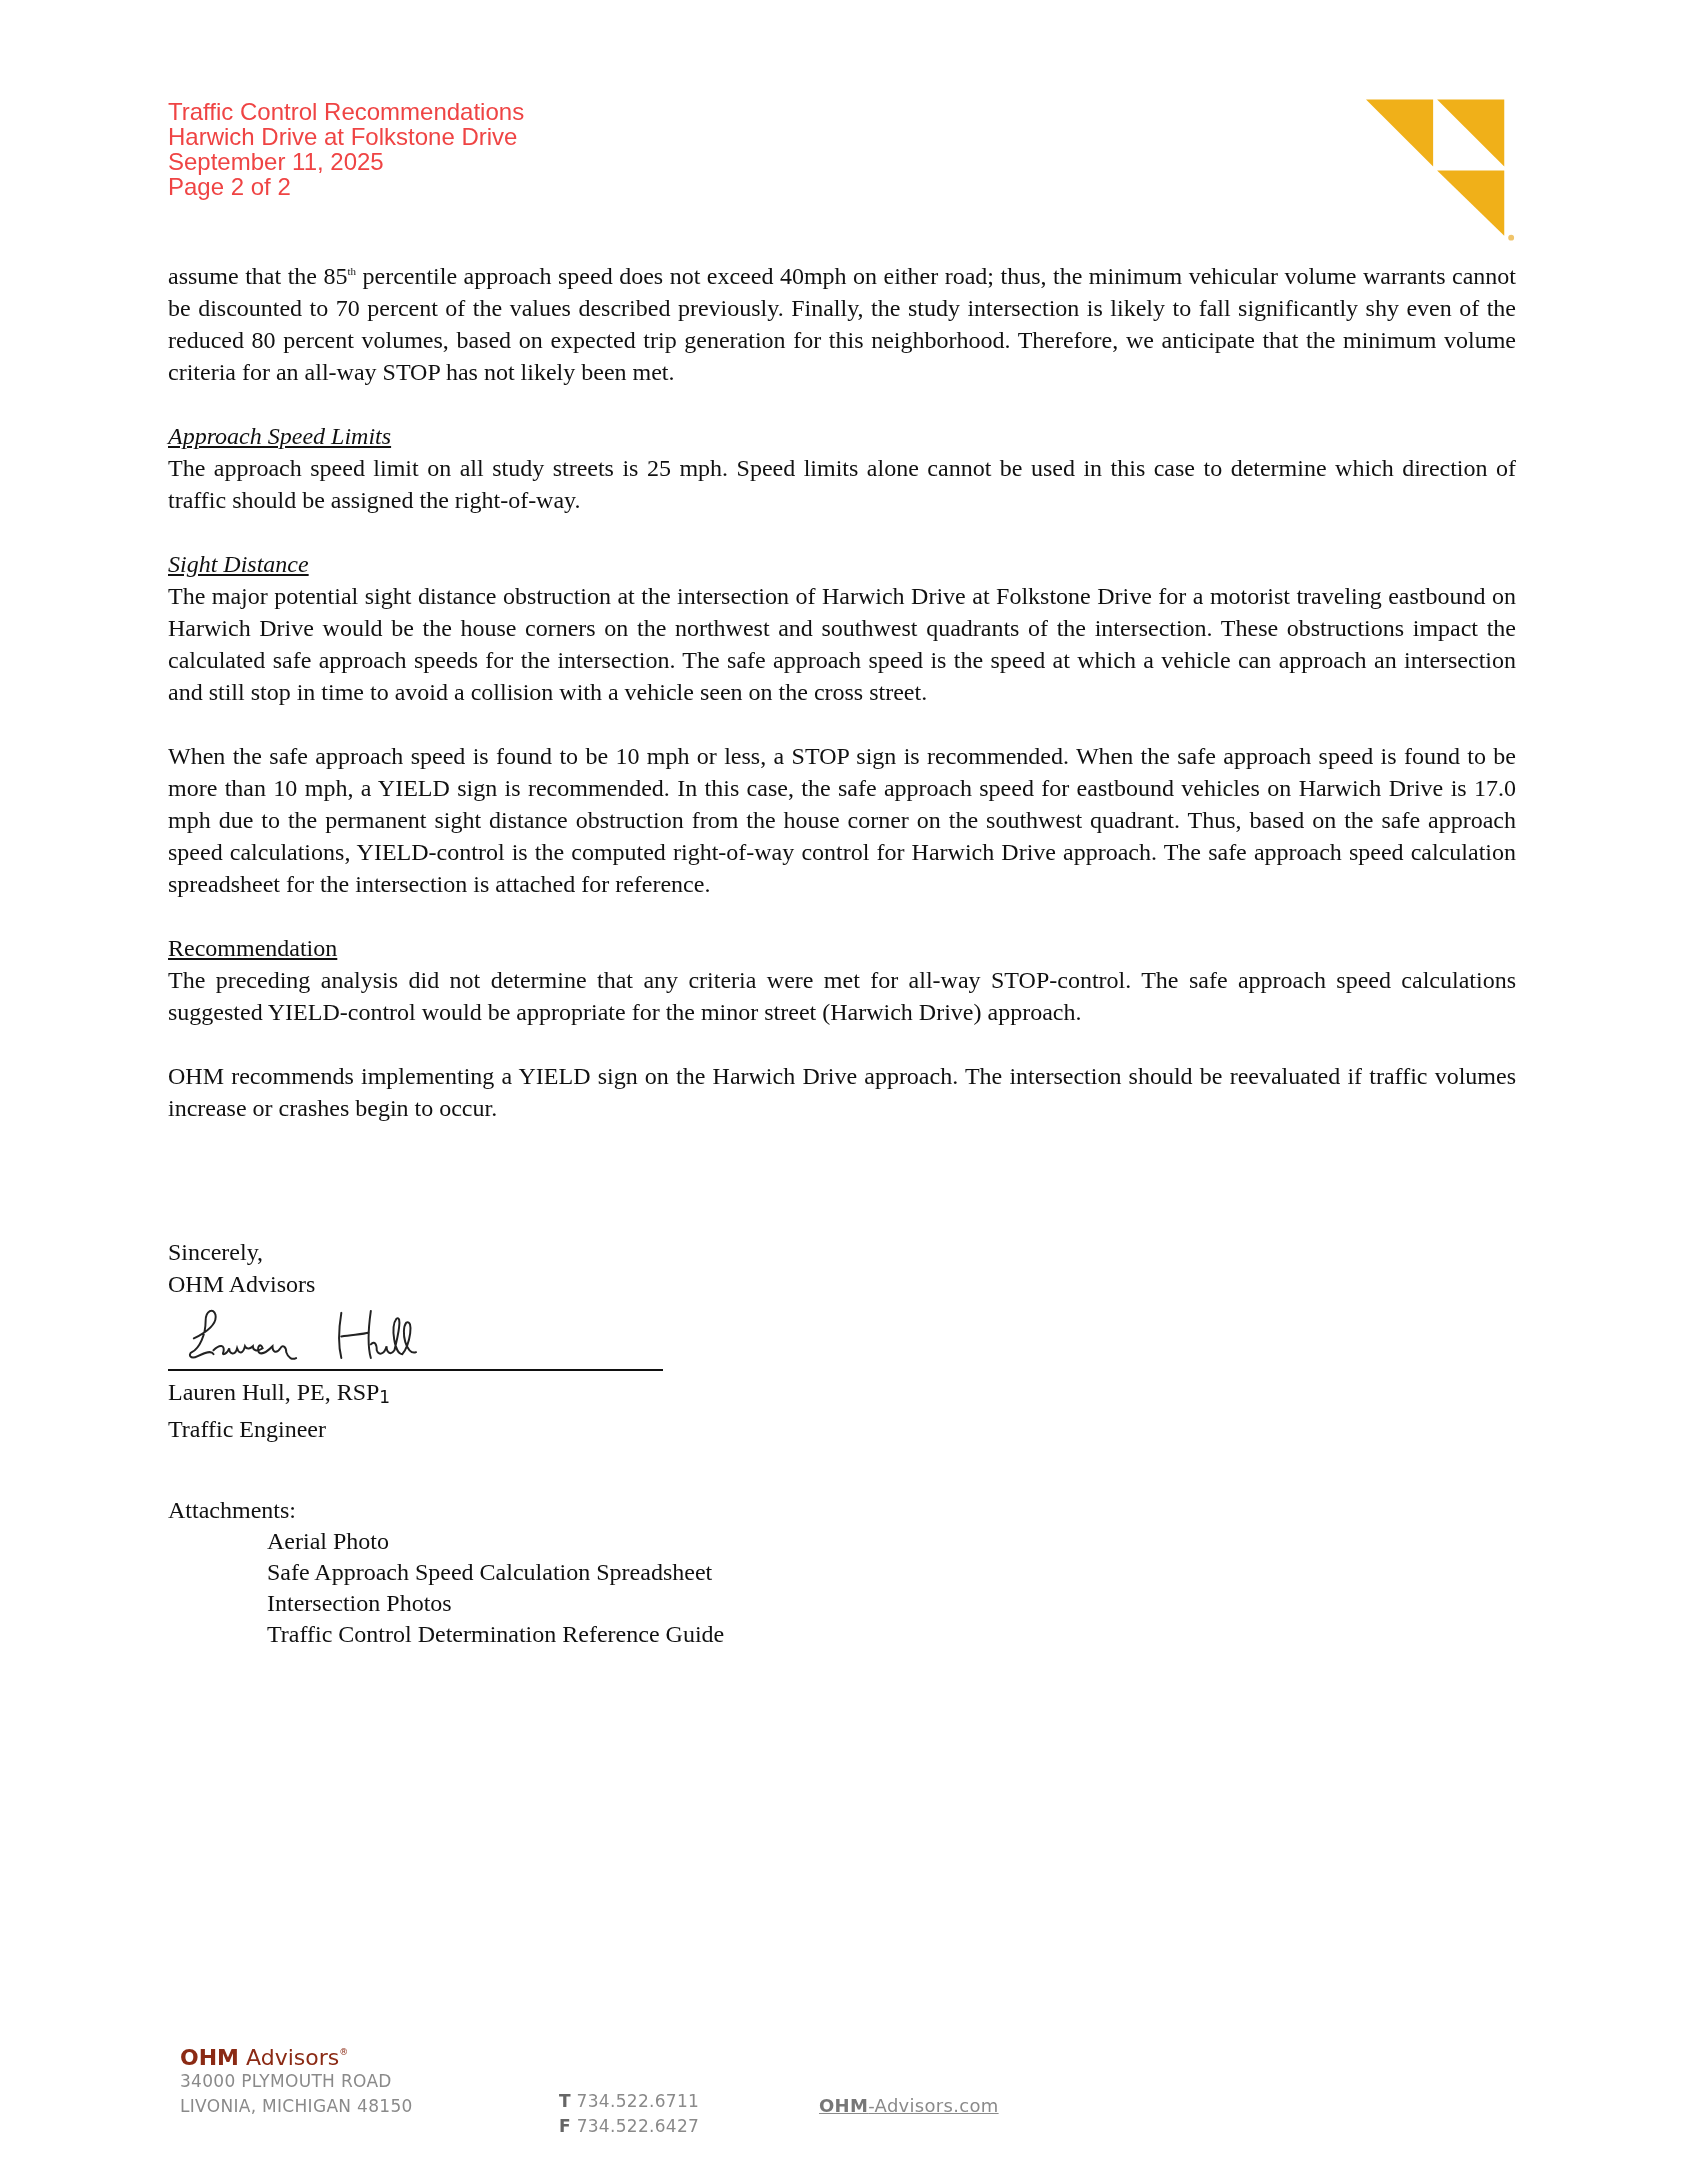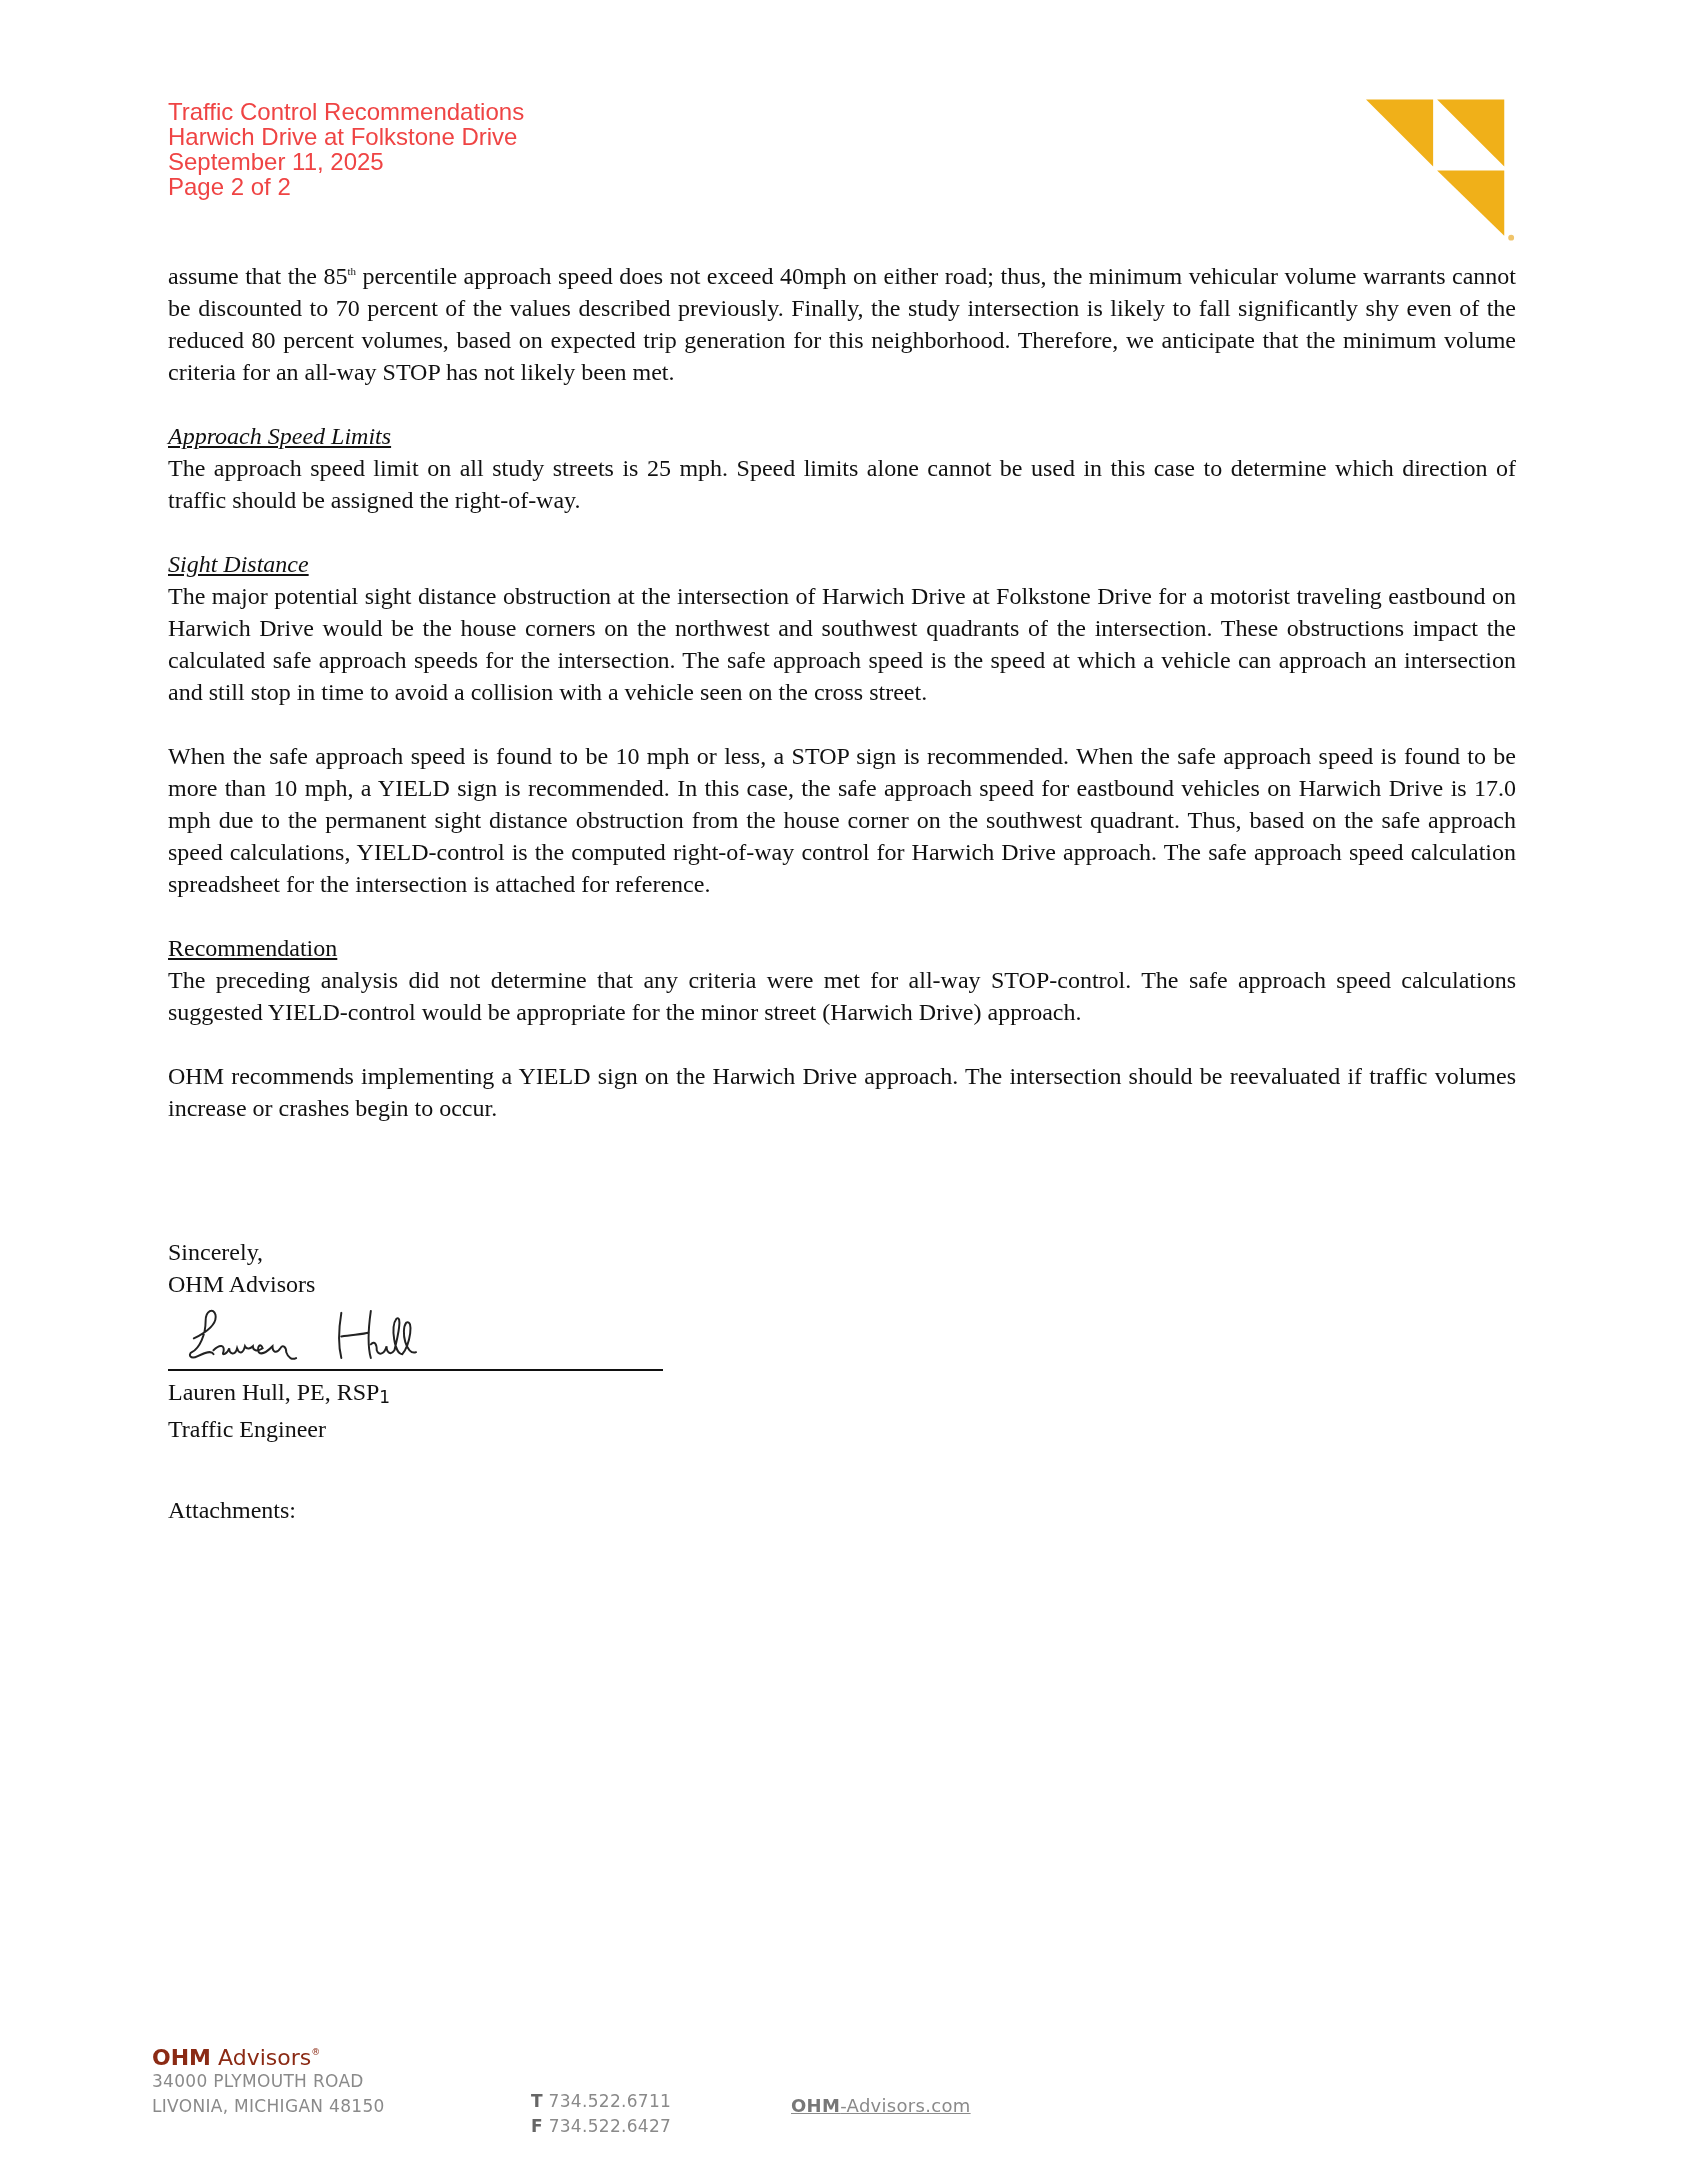--- a/index.html
+++ b/index.html
@@ -31,21 +31,21 @@
   .signature { position: absolute; left: 183px; top: 1305px; width: 297px; height: 59px; }
   .sig-line { position: absolute; left: 168px; top: 1369px; width: 495px; height: 2px; background: #111; }
   .signer { position: absolute; left: 168px; top: 1376px;
     font-family: "Liberation Serif", serif; font-size: 24px; line-height: 32px; color: #111; }
   .signer sub { font-family: "DejaVu Sans", sans-serif; font-size: 17px; vertical-align: -3px; }
 
   .attachments { position: absolute; left: 168px; top: 1495px;
     font-family: "Liberation Serif", serif; font-size: 24px; line-height: 31px; color: #111; }
   .attachments .items { padding-left: 99px; }
 
-  .footer { position: absolute; left: 152px; top: 2039px; width: 891px;
+  .footer { position: absolute; left: 180px; top: 2039px; width: 891px;
     font-family: "DejaVu Sans", sans-serif; color: #8a8a8a; }
   .footer .brand { font-size: 22px; color: #8b2a14; line-height: 26px; }
   .footer .brand b { font-weight: bold; }
   .footer .brand .rest { font-weight: normal; }
   .footer .brand .reg { font-size: 9px; vertical-align: 10px; color: #8b2a14; }
   .footer .col { position: absolute; font-size: 17px; line-height: 25px; letter-spacing: 0.3px; }
   .footer .c1 { left: 0; top: 30px; }
   .footer .c2 { left: 379px; top: 30px; margin-top: 20px; }
   .footer .c2 b { color: #666; }
   .footer .c3 { left: 639px; top: 54px; font-size: 18px; text-decoration: underline; }
@@ -99,20 +99,26 @@
 
   <div class="sig-line"></div>
 
   <div class="signer">
     <div><span>Lauren Hull, PE, RSP</span><sub>1</sub></div>
     <div>Traffic Engineer</div>
   </div>
 
   <div class="attachments">
     <div>Attachments:</div>
+    <div class="items">
+      <div>Aerial Photo</div>
+      <div>Safe Approach Speed Calculation Spreadsheet</div>
+      <div>Intersection Photos</div>
+      <div>Traffic Control Determination Reference Guide</div>
+    </div>
   </div>
 
   <div class="footer">
     <div class="brand"><b>OHM</b><span class="rest"> Advisors</span><span class="reg">®</span></div>
     <div class="col c1">
       <div>34000 PLYMOUTH ROAD</div>
       <div>LIVONIA, MICHIGAN 48150</div>
     </div>
     <div class="col c2">
       <div><b>T</b><span> 734.522.6711</span></div>

